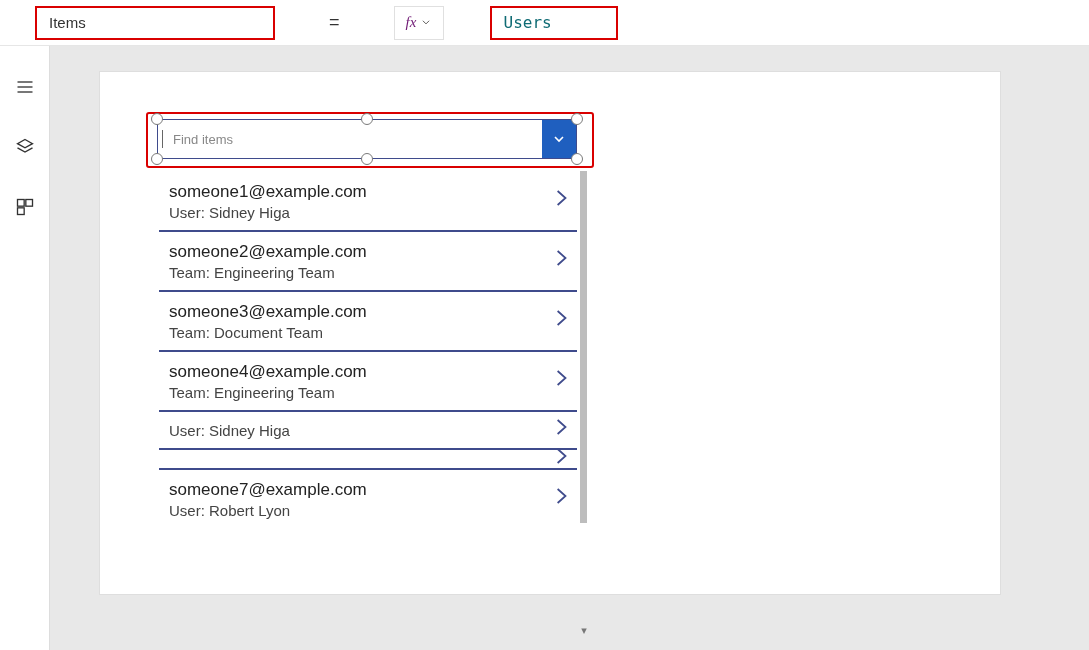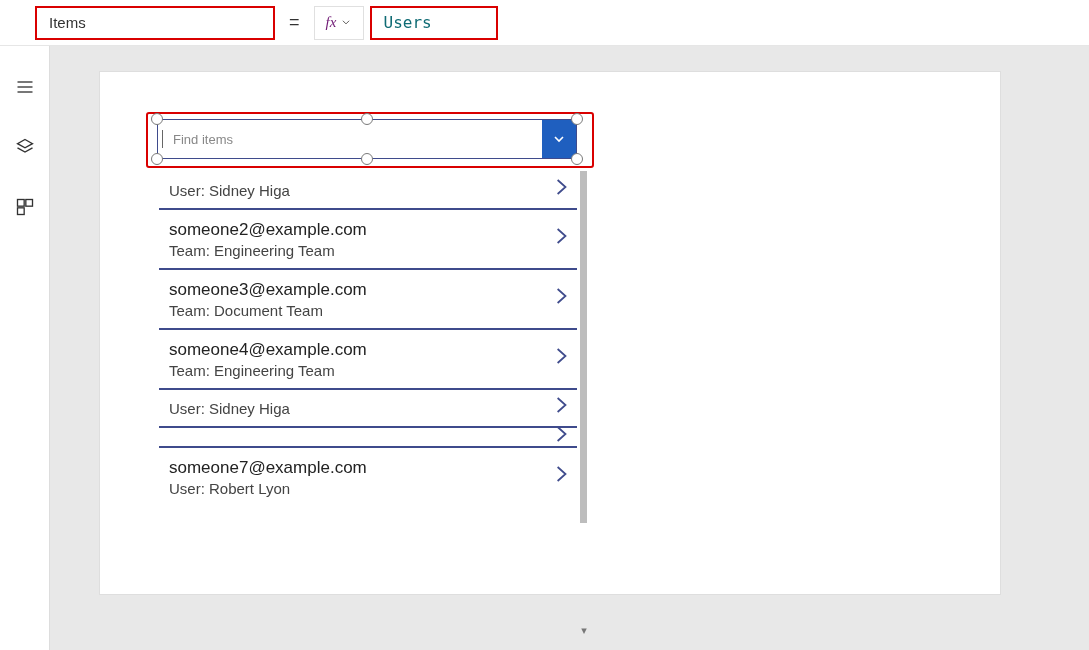--- a/index.html
+++ b/index.html
@@ -2,21 +2,21 @@
 <html><head>
 <meta charset="utf-8">
 <style>
   * { box-sizing: border-box; margin: 0; padding: 0; }
   html, body { width: 1089px; height: 650px; font-family: "Segoe UI", Arial, sans-serif; background: #fff; overflow: hidden; }
 
   
   .formula-row {
     position: absolute; left: 0; top: 0; width: 1089px; height: 46px;
     border-bottom: 1px solid #e6e6e6; background: #fff;
-    display: flex; align-items: center;
+    display: flex; align-items: center; gap: 40px;
   }
   .property-dropdown {
     position: relative;
     margin-left: 35px;
     width: 240px; height: 34px;
     border: 2px solid #d90000; background: #fff;
     display: flex; align-items: center; padding: 0 12px;
     color: #323232; font-size: 15px; cursor: pointer;
   }
   .property-dropdown .chev {
@@ -183,20 +183,21 @@
       <div class="handle" style="left:215px; top:1px;"></div>
       <div class="handle" style="left:425px; top:1px;"></div>
       <div class="handle" style="left:5px; top:41px;"></div>
       <div class="handle" style="left:215px; top:41px;"></div>
       <div class="handle" style="left:425px; top:41px;"></div>
     </div>
 
     <div class="list">
 
       <div class="list-item">
+        <div class="item-title">someone1@example.com</div>
         <div class="item-sub">User: Sidney Higa</div>
         <div class="item-chevron"><svg viewBox="0 0 16 24">
               <polyline points="3,4 12,12 3,20"></polyline>
             </svg></div>
       </div>
       <div class="list-item">
         <div class="item-title">someone2@example.com</div>
         <div class="item-sub">Team: Engineering Team</div>
         <div class="item-chevron"><svg viewBox="0 0 16 24">
               <polyline points="3,4 12,12 3,20"></polyline>

